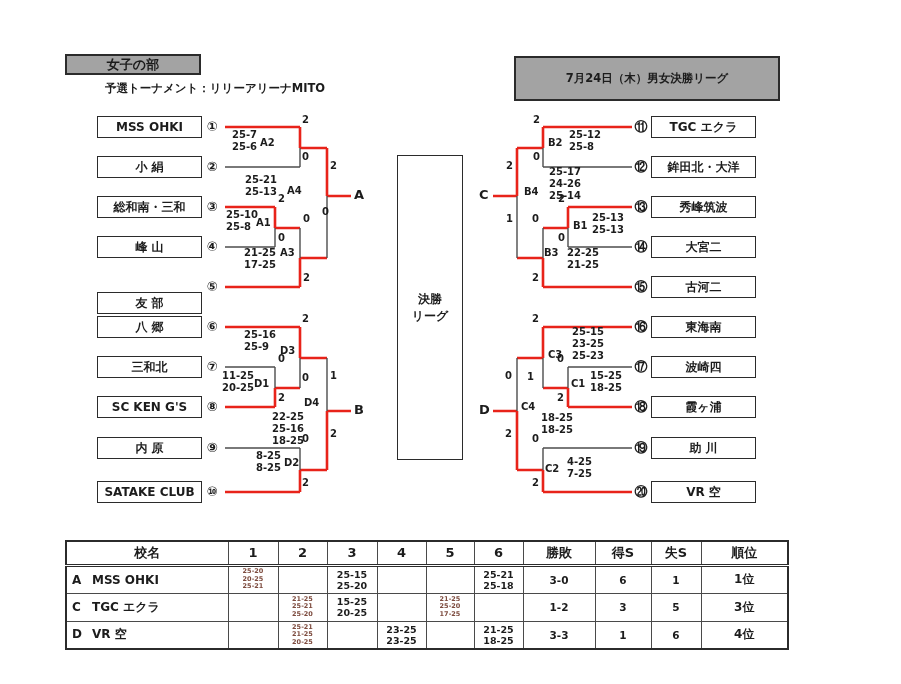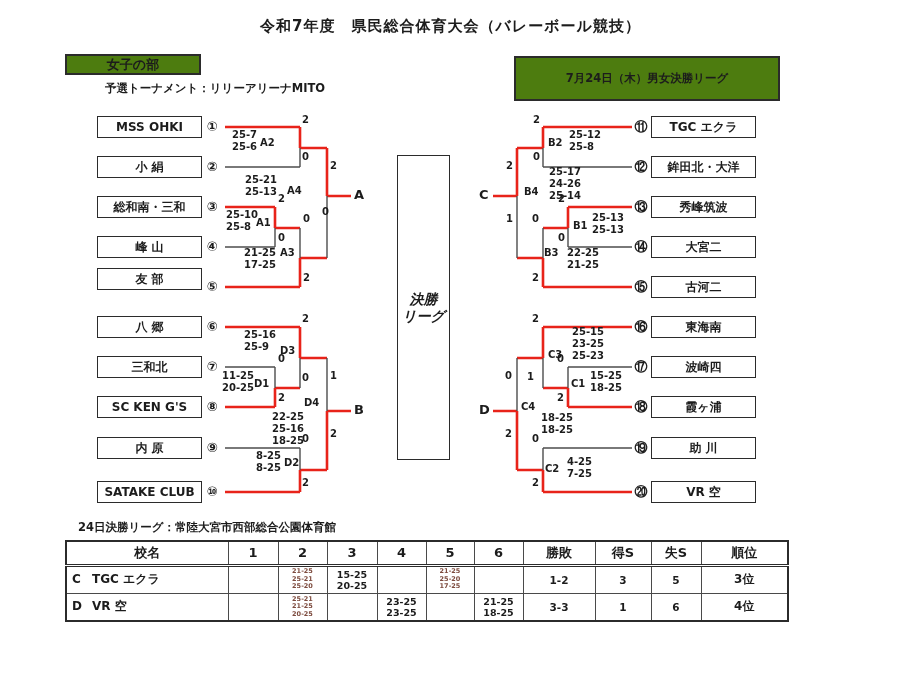--- a/index.html
+++ b/index.html
@@ -1,36 +1,36 @@
 <!DOCTYPE html>
 <html><head>
 <meta charset="utf-8">
 <style>
   html,body{margin:0;padding:0;background:#fff;}
   .page{position:relative;width:901px;height:684px;background:#ffffff;overflow:hidden;
         font-family:"DejaVu Sans","Liberation Sans",sans-serif;color:#1c1c1c;}
   .abs{position:absolute;}
   .title{left:0;top:17px;width:100%;text-align:center;font-size:15px;font-weight:bold;letter-spacing:1px;}
-  .obox{border:2px solid #2b2b2b;background:#4d7c0f;box-sizing:border-box;}
+  .obox{border:2px solid #2b2b2b;background:#a3a3a3;box-sizing:border-box;}
   .division{left:65px;top:54px;width:136px;height:21px;display:flex;align-items:center;justify-content:center;
             font-size:13px;font-weight:bold;}
   .schedule{left:514px;top:56px;width:266px;height:45px;display:flex;flex-direction:column;align-items:center;
             justify-content:center;font-size:11.5px;font-weight:bold;line-height:15px;}
   .note{font-size:11.5px;font-weight:bold;}
   .team{width:105px;height:22px;border:1.5px solid #2b2b2b;box-sizing:border-box;background:#fff;
         display:flex;align-items:center;justify-content:center;font-size:12px;font-weight:bold;white-space:nowrap;}
   .team.l{left:97px;} .team.r{left:651px;}
   .seed{font-size:13px;font-weight:600;width:18px;text-align:center;line-height:14px;}
   .sets{font-size:10px;font-weight:600;line-height:12px;white-space:pre-line;text-align:left;}
   .mid{font-size:10px;font-weight:bold;}
   .cnt{font-size:10px;font-weight:600;}
   .slot{font-size:13px;font-weight:bold;}
-  .centerbox{left:397px;top:155px;width:53px;height:305px;border:1.5px solid #2b2b2b;box-sizing:border-box;
+  .centerbox{left:397px;top:155px;width:66px;height:305px;border:1.5px solid #2b2b2b;box-sizing:border-box;
              display:flex;align-items:center;justify-content:center;text-align:center;
-             font-size:14px;font-weight:bold;line-height:17px;white-space:pre-line;font-style:italic;}
+             font-size:12px;font-weight:bold;line-height:17px;white-space:pre-line;}
   .league{left:65px;top:540px;}
   table{border-collapse:collapse;table-layout:fixed;width:722px;border:2px solid #2b2b2b;}
   th,td{border:1px solid #4a4a4a;padding:0;text-align:center;vertical-align:middle;overflow:hidden;box-sizing:border-box;}
   thead th{font-size:13px;font-weight:bold;height:24px;border-bottom:3px double #2b2b2b;}
   tbody td{height:28px;}
   .tname{text-align:left;padding-left:5px;font-size:12px;font-weight:bold;white-space:nowrap;}
   .tkey{display:inline-block;width:20px;}
   .sc-lg{font-size:9.5px;font-weight:bold;line-height:11px;white-space:pre-line;}
   .sc-sm{font-size:6.5px;font-weight:bold;line-height:7.5px;white-space:pre-line;color:#7d4b3e;}
   .rec{font-size:10.5px;font-weight:600;}
@@ -58,35 +58,34 @@
       <path d="M225 167H300M300 167V148M225 247H275M275 247V228M300 228V258M327 196V258" fill="none"></path>
 
       <path d="M225 367H275M275 367V388M300 358V388M225 448H300M300 448V470M327 358V411" fill="none"></path>
 
       <path d="M632 167H543M543 167V148M632 247H568M568 247V228M543 228V258M517 196V258" fill="none"></path>
 
       <path d="M632 367H568M568 367V388M543 358V388M632 448H543M543 448V470M517 358V411" fill="none"></path>
     </g>
   </svg>
 
-  <div class="abs title">令和7年度　県民総合体育大会（バレーボール競技）</div>
   <div class="abs obox division">女子の部</div>
   <div class="abs note" style="left:105px;top:81px;">予選トーナメント：リリーアリーナMITO</div>
   <div class="abs obox schedule">
     <span>7月24日（木）男女決勝リーグ</span>
   </div>
 
   <div class="abs centerbox">決勝
 リーグ</div>
 
   <div class="abs team l" style="top:116px">MSS OHKI</div>
   <div class="abs team l" style="top:156px">小 絹</div>
   <div class="abs team l" style="top:196px">総和南・三和</div>
   <div class="abs team l" style="top:236px">峰 山</div>
-  <div class="abs team l" style="top:268px">友 部</div>
+  <div class="abs team l" style="top:292px">友 部</div>
   <div class="abs team l" style="top:316px">八 郷</div>
   <div class="abs team l" style="top:356px">三和北</div>
   <div class="abs team l" style="top:396px">SC KEN G'S</div>
   <div class="abs team l" style="top:437px">内 原</div>
   <div class="abs team l" style="top:481px">SATAKE CLUB</div>
   <span class="abs seed" style="left:203px;top:120px">①</span>
   <span class="abs seed" style="left:203px;top:160px">②</span>
   <span class="abs seed" style="left:203px;top:200px">③</span>
   <span class="abs seed" style="left:203px;top:240px">④</span>
   <span class="abs seed" style="left:203px;top:280px">⑤</span>
@@ -201,21 +200,20 @@
   <span class="abs mid" style="left:521px;top:401px">C4</span>
   <span class="abs cnt" style="left:505px;top:370px">0</span>
   <span class="abs cnt" style="left:505px;top:428px">2</span>
   <span class="abs sets" style="left:567px;top:456px">4-25
 7-25</span>
   <span class="abs mid" style="left:545px;top:463px">C2</span>
   <span class="abs cnt" style="left:532px;top:433px">0</span>
   <span class="abs cnt" style="left:532px;top:477px">2</span>
   <span class="abs slot" style="left:479px;top:402px">D</span>
 
-  <div class="abs note" style="left:78px;top:520px">24日決勝リーグ：常陸大宮市西部総合公園体育館</div>
   <div class="abs league">
     <table>
       <colgroup>
         <col style="width:162px">
           <col style="width:50px">
           <col style="width:49px">
           <col style="width:50px">
         <col style="width:49px">
           <col style="width:48px">
           <col style="width:49px">
@@ -234,20 +232,37 @@
           <th>5</th>
           <th>6</th>
           <th>勝敗</th>
           <th>得S</th>
           <th>失S</th>
           <th>順位</th>
         </tr>
       </thead>
       <tbody>
         <tr>
+          <td class="tname"><span class="tkey">A</span><span>MSS OHKI</span></td>
+          <td class="sc-sm">25-20
+20-25
+25-21</td>
+          <td></td>
+          <td class="sc-lg">25-15
+25-20</td>
+          <td></td>
+          <td></td>
+          <td class="sc-lg">25-21
+25-18</td>
+          <td class="rec">3-0</td>
+          <td class="rec">6</td>
+          <td class="rec">1</td>
+          <td class="rank">1位</td>
+        </tr>
+        <tr>
           <td class="tname"><span class="tkey">C</span><span>TGC エクラ</span></td>
           <td></td>
           <td class="sc-sm">21-25
 25-21
 25-20</td>
           <td class="sc-lg">15-25
 20-25</td>
           <td></td>
           <td class="sc-sm">21-25
 25-20

